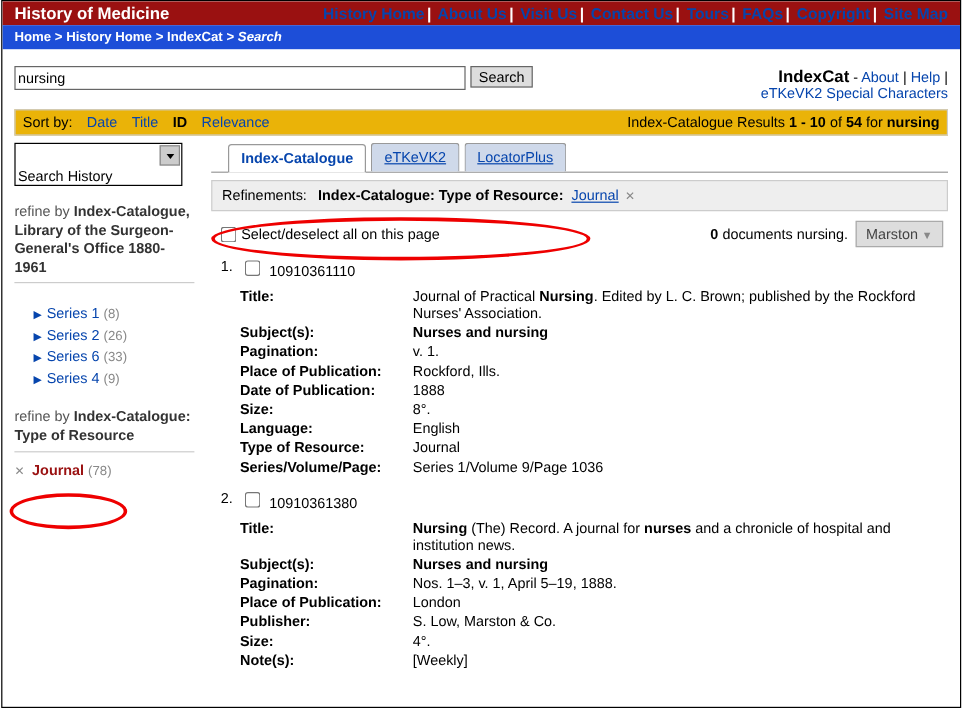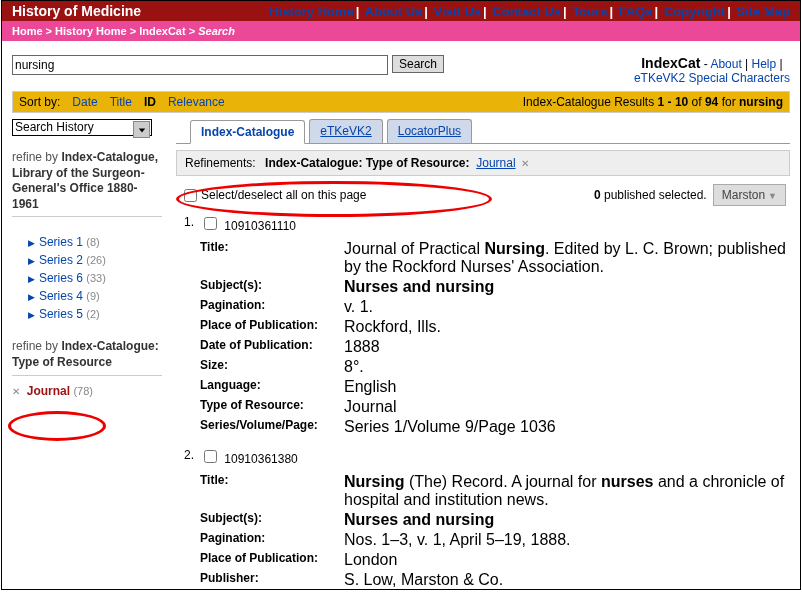--- a/index.html
+++ b/index.html
@@ -2,36 +2,36 @@
 <html><head>
 <meta charset="utf-8">
 <style>
 html,body{margin:0;padding:0;font-family:Arial,Helvetica,sans-serif;font-size:12px;color:#000;background:#fff}
 a{color:#0645AD;text-decoration:none}
 .outer{border:1px solid #000;width:798px;height:588px;margin:0 auto;position:relative;overflow:hidden}
 .redbar{background:#9a1111;color:#fff;height:20px;display:flex;align-items:center;padding:0 10px;justify-content:space-between}
 .redbar .title{font-weight:bold;font-size:14px}
 .redbar .nav{font-weight:bold;font-size:13px}
 .redbar .nav span{margin:0 2px}
-.darkbar{background:#ec4899;color:#fff;font-size:11px;padding:4px 10px}
+.darkbar{background:#1d4ed8;color:#fff;font-size:11px;padding:4px 10px}
 .darkbar a{color:#fff}
 .searchrow{display:flex;align-items:flex-start;padding:14px 10px 6px 10px}
 .searchrow input[type=text]{width:370px;height:16px;border:1px solid #666;padding:1px 2px;font-size:12px}
 .searchbtn{border:1px solid #666;background:#ddd;font-size:12px;padding:1px 6px;margin-left:4px;cursor:pointer}
-.searchright{margin-left:auto;text-align:center;font-size:12px}
+.searchright{margin-left:auto;text-align:right;font-size:12px}
 .searchright .ictitle{font-weight:bold;font-size:14px;display:inline}
 .sortbar{background:#eab308;border:1px solid #ccc;margin:0 10px;padding:3px 6px;display:flex;align-items:flex-start;font-size:12px}
 .sortbar .left{display:flex;gap:12px;align-items:center}
 .sortbar .left span.lbl{color:#000}
 .sortbar .left a{color:#0645AD}
 .sortbar .left .id{font-weight:bold;color:#000}
 .sortbar .right{margin-left:auto;color:#000}
 .body{display:flex;padding:6px 10px 0 10px;gap:14px}
 .sidebar{width:150px;flex-shrink:0}
-.histsel{width:140px;border:1px solid #000;height:17px;font-size:12px;background:#fff;position:relative;display:flex;align-items:flex-start;padding:0 2px;box-sizing:border-box}
+.histsel{width:140px;border:1px solid #000;height:36px;font-size:12px;background:#fff;position:relative;display:flex;align-items:flex-end;padding:0 2px;box-sizing:border-box}
 .histsel .arrow{position:absolute;right:1px;top:1px;width:15px;height:15px;background:#ccc;border:1px solid #888;display:flex;align-items:center;justify-content:center}
 .histsel .arrow svg{width:8px;height:8px}
 .sidehead{font-size:12px;color:#555;margin-top:14px;margin-bottom:4px;line-height:1.3}
 .sidehead b{color:#333;font-weight:bold}
 .sideline{border-bottom:1px solid #ccc;margin-bottom:6px}
 .sidelist{list-style:none;padding:0;margin:16px}
 .sidelist li{padding:2px 0;font-size:12px}
 .sidelist li .tri{color:#0645AD;margin-right:4px;font-size:9px;display:inline-block}
 .sidelist li a{color:#0645AD}
 .sidelist li .cnt{color:#888;font-size:11px}
@@ -54,21 +54,21 @@
 .actionsbtn{background:#ddd;border:1px solid #aaa;padding:3px 8px;font-size:12px;color:#444;cursor:pointer}
 .actionsbtn .tri{font-size:9px;margin-left:3px;color:#888}
 .results{font-size:12px}
 .result{display:flex;margin-bottom:10px}
 .result .num{width:18px;text-align:right;padding-right:6px;padding-top:1px}
 .result .body2{flex:1}
 .result .idrow{padding-bottom:6px}
 .result .idrow input{margin-right:4px}
 .result table{border-collapse:collapse;width:100%}
 .result td.k{font-weight:bold;width:140px;padding:1px 4px 1px 0;vertical-align:top;font-size:12px}
-.result td.v{padding:1px 0;font-size:16px}
+.result td.v{padding:1px 0;font-size:12px}
 .circle-red1{position:absolute;border:3px solid #e00;border-radius:50%;width:310px;height:30px;left:174px;top:180px;pointer-events:none}
 .circle-red2{position:absolute;border:3px solid #e00;border-radius:50%;width:92px;height:24px;left:6px;top:410px;pointer-events:none}
 </style>
 </head>
 <body>
 
 <div class="outer">
   <div class="redbar">
     <span class="title">History of Medicine</span>
     <span class="nav">
@@ -107,21 +107,21 @@
       <span class="lbl">Sort by:</span>
       <a href="#">Date</a>
       <a href="#">Title</a>
       <span class="id">ID</span>
       <a href="#">Relevance</a>
     </div>
     <div class="right">
       <span>Index-Catalogue Results</span>
       <b>1 - 10</b>
       <span>of</span>
-      <b>94</b>
+      <b>54</b>
       <span>for</span>
       <b>nursing</b>
     </div>
   </div>
 
   <div class="body">
     <div class="sidebar">
       <div class="histsel">
         <span>Search History</span>
         <span class="arrow">
@@ -133,21 +133,20 @@
 
       <div class="sidehead">
         <span>refine by</span> <b>Index-Catalogue, Library of the Surgeon-General's Office 1880-1961</b>
       </div>
       <div class="sideline"></div>
       <ul class="sidelist" id="series-list">
           <li><span class="tri">▶</span><a href="#">Series 1</a> <span class="cnt">(8)</span></li>
           <li><span class="tri">▶</span><a href="#">Series 2</a> <span class="cnt">(26)</span></li>
           <li><span class="tri">▶</span><a href="#">Series 6</a> <span class="cnt">(33)</span></li>
           <li><span class="tri">▶</span><a href="#">Series 4</a> <span class="cnt">(9)</span></li>
-          <li><span class="tri">▶</span><a href="#">Series 5</a> <span class="cnt">(2)</span></li>
         </ul>
 
       <div class="sidehead">
         <span>refine by</span> <b>Index-Catalogue: Type of Resource</b>
       </div>
       <div class="sideline"></div>
       <div class="journal-row">
         <span class="x">✕</span>
         <a href="#">Journal</a>
         <span class="cnt">(78)</span>
@@ -166,21 +165,21 @@
         <b>Index-Catalogue: Type of Resource:</b>
         &nbsp;<a href="#">Journal</a>
         <span class="rx">✕</span>
       </div>
 
       <div class="selrow">
         <input type="checkbox" class="chk" style="">
         <span>Select/deselect all on this page</span>
         <div class="right">
           <span>
-            <b>0</b> <span>published selected.</span>
+            <b>0</b> <span>documents nursing.</span>
           </span>
           <div class="actionsbtn">
             <span>Marston</span><span class="tri">▼</span>
           </div>
         </div>
       </div>
 
       <div class="results" id="results">
           <div class="result">
             <div class="num">1.</div>

